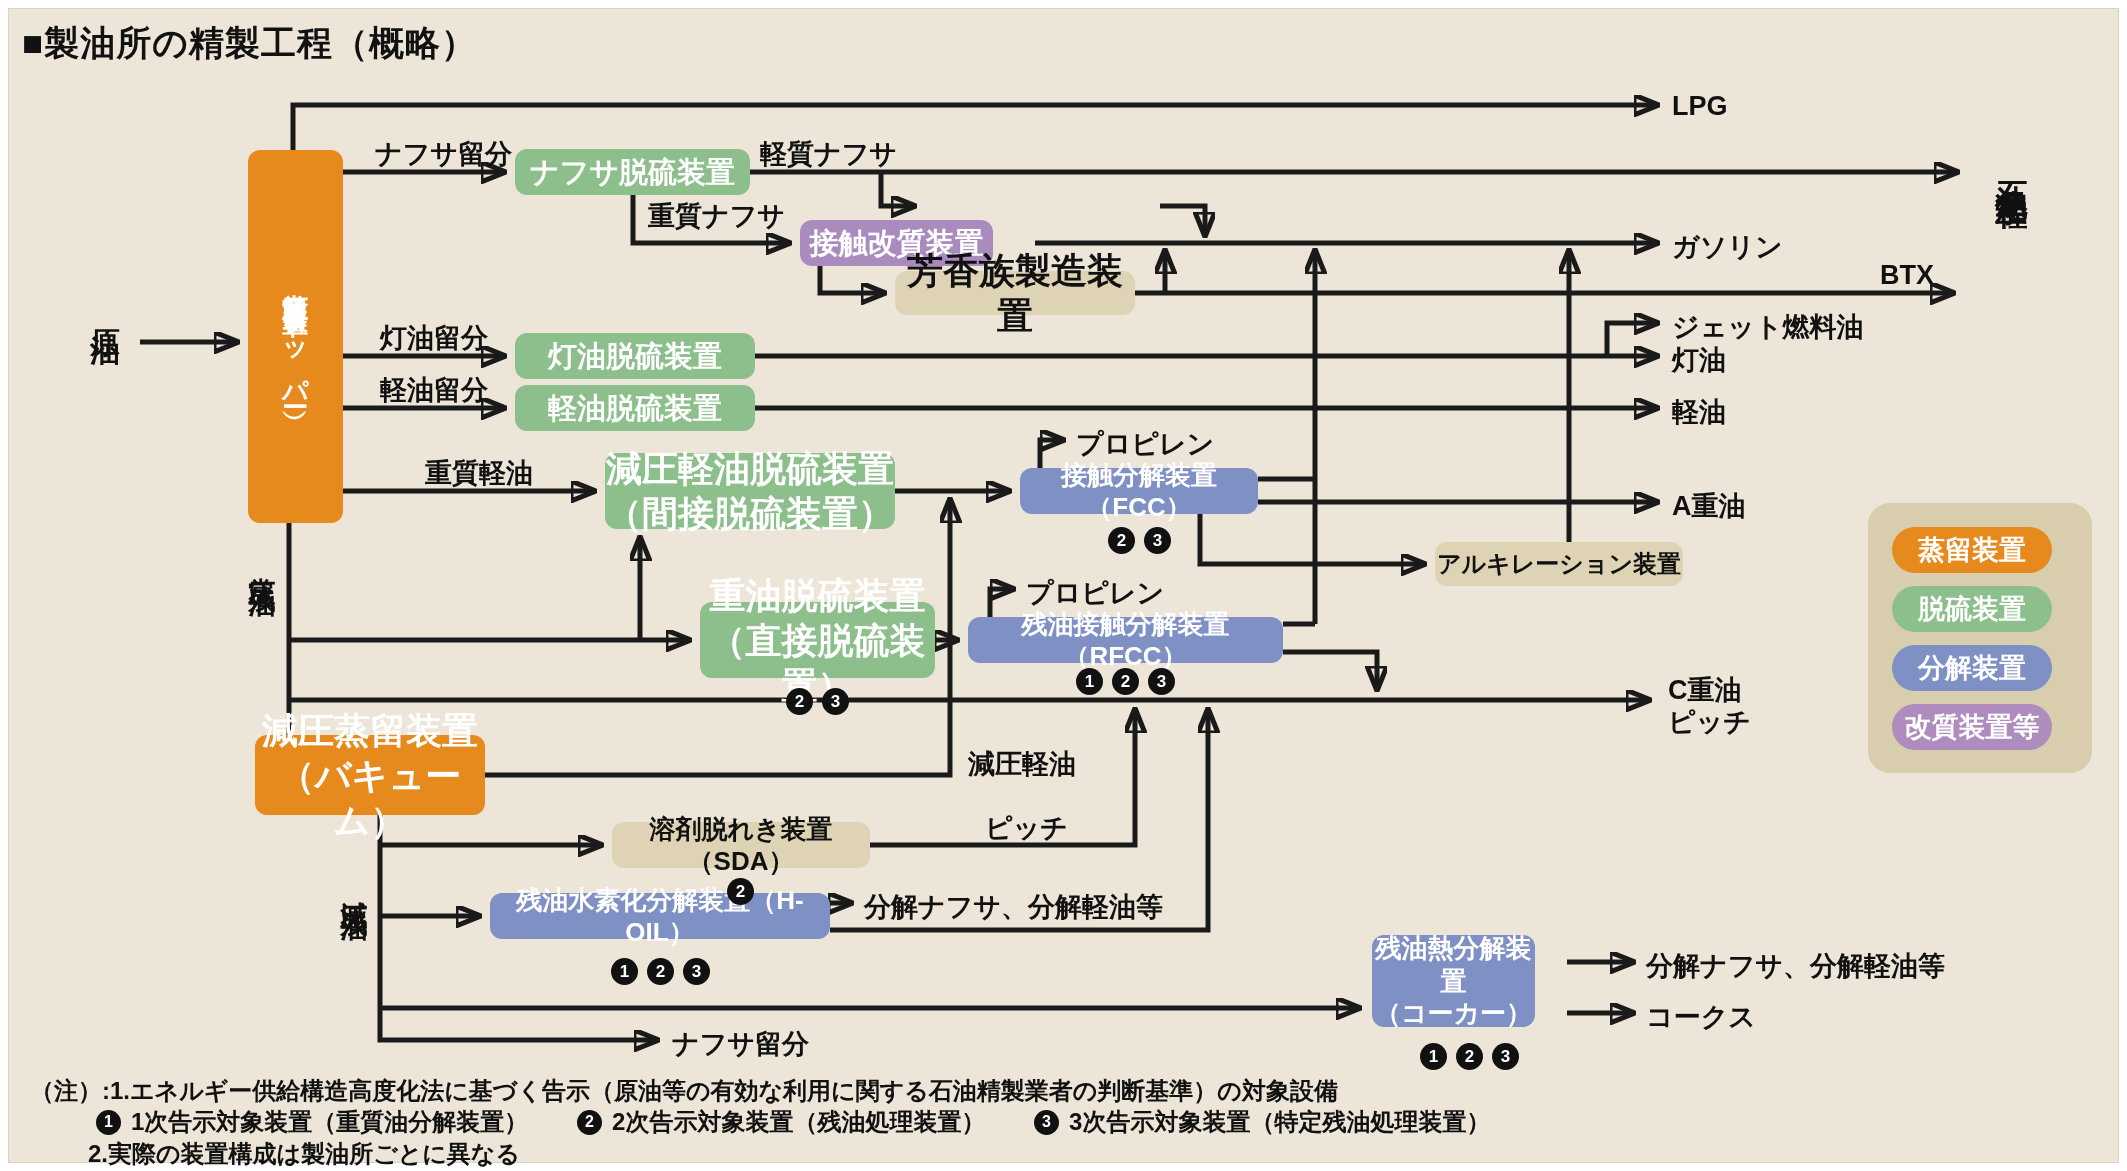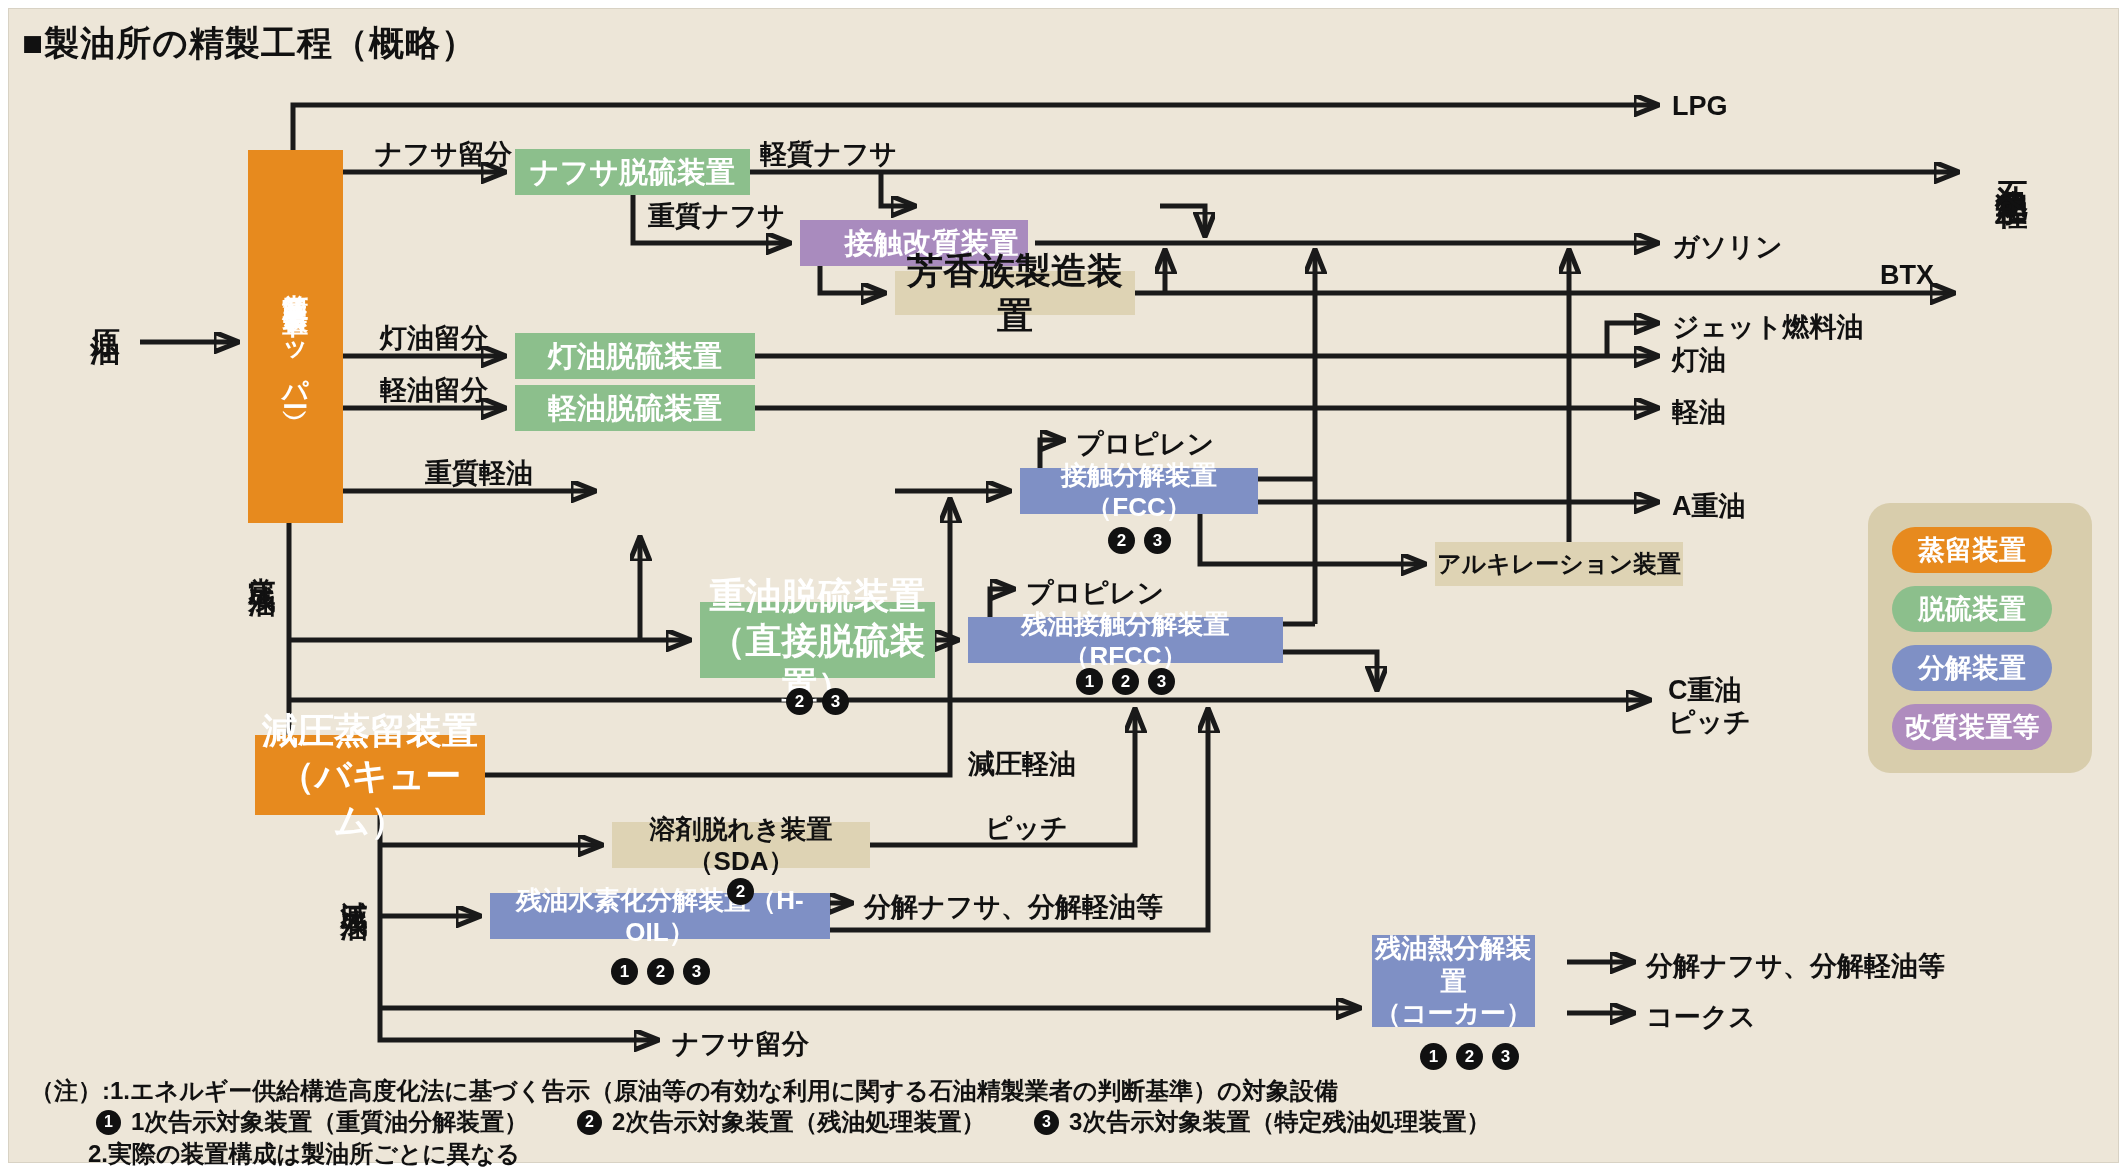--- a/index.html
+++ b/index.html
@@ -3,21 +3,21 @@
 <meta charset="utf-8">
 <style>
   html,body{margin:0;padding:0;background:#fff;}
   #stage{position:relative;width:2127px;height:1171px;background:#fff;
          font-family:"Liberation Sans","DejaVu Sans",sans-serif;color:#111;}
   #panel{position:absolute;left:8px;top:8px;right:8px;bottom:8px;border:1px solid #d8d2c4;}
   #title{position:absolute;left:22px;top:20px;font-size:35px;font-weight:700;letter-spacing:1px;color:#111;}
   svg.wires{position:absolute;left:0;top:0;}
   svg.wires path{fill:none;stroke:#1a1a1a;stroke-width:5;}
   .box{position:absolute;display:flex;flex-direction:column;align-items:center;justify-content:center;
-       text-align:center;color:#fff;font-weight:600;line-height:1.25;}
+       text-align:center;color:#fff;font-weight:600;line-height:1.25;border-radius:12px;}
   .box span{display:block;}
   .f29{font-size:29px;} .f27{font-size:36px;} .f26{font-size:26px;} .f24{font-size:24px;}
   .dark{color:#111;}
   .vtext{writing-mode:vertical-rl;text-orientation:mixed;}
   .lbl{position:absolute;font-size:27px;font-weight:600;white-space:nowrap;color:#111;}
   .lbl.v{writing-mode:vertical-rl;text-orientation:mixed;letter-spacing:4px;}
   .badges{position:absolute;display:flex;gap:9px;}
   .badge{display:inline-flex;align-items:center;justify-content:center;width:27px;height:27px;
          border-radius:50%;background:#111;color:#fff;font-size:17px;font-weight:700;flex:0 0 27px;}
   #legend{position:absolute;border-radius:22px;}
@@ -85,31 +85,35 @@
     <path d="M1567,962 L1632,962" marker-end="url(#ah)"></path>
     <path d="M1567,1013 L1632,1013" marker-end="url(#ah)"></path>
   </svg>
 
   <div class="box f26" style="left: 248px; top: 150px; width: 95px; height: 373px; background: rgb(231, 138, 30);">
     <span class="vtext" style="letter-spacing:3px">常圧蒸留装置（トッパー）</span>
   </div>
   <div class="box f29" style="left: 515px; top: 149px; width: 235px; height: 46px; background: rgb(140, 191, 140);">
     <span>ナフサ脱硫装置</span>
   </div>
-  <div class="box f29" style="left: 800px; top: 220px; width: 193px; height: 46px; background: rgb(169, 139, 190); padding-left: 35px;">
+  <div class="box f29" style="left: 800px; top: 220px; width: 193px; height: 46px; background: rgb(169, 139, 190);">
     <span>接触改質装置</span>
   </div>
   <div class="box f27 dark" style="left: 895px; top: 271px; width: 240px; height: 44px; background: rgb(222, 211, 180);">
     <span>芳香族製造装置</span>
   </div>
   <div class="box f29" style="left: 515px; top: 333px; width: 240px; height: 46px; background: rgb(140, 191, 140);">
     <span>灯油脱硫装置</span>
   </div>
   <div class="box f29" style="left: 515px; top: 385px; width: 240px; height: 46px; background: rgb(140, 191, 140);">
     <span>軽油脱硫装置</span>
+  </div>
+  <div class="box f27" style="left: 605px; top: 453px; width: 290px; height: 76px; background: rgb(140, 191, 140);">
+    <span>減圧軽油脱硫装置</span>
+    <span>（間接脱硫装置）</span>
   </div>
   <div class="box f26" style="left: 1020px; top: 468px; width: 238px; height: 46px; background: rgb(127, 144, 197);">
     <span>接触分解装置（FCC）</span>
   </div>
   <div class="box f27" style="left: 700px; top: 602px; width: 235px; height: 76px; background: rgb(140, 191, 140);">
     <span>重油脱硫装置</span>
     <span>（直接脱硫装置）</span>
   </div>
   <div class="box f26" style="left: 968px; top: 617px; width: 315px; height: 46px; background: rgb(127, 144, 197);">
     <span>残油接触分解装置（RFCC）</span>

